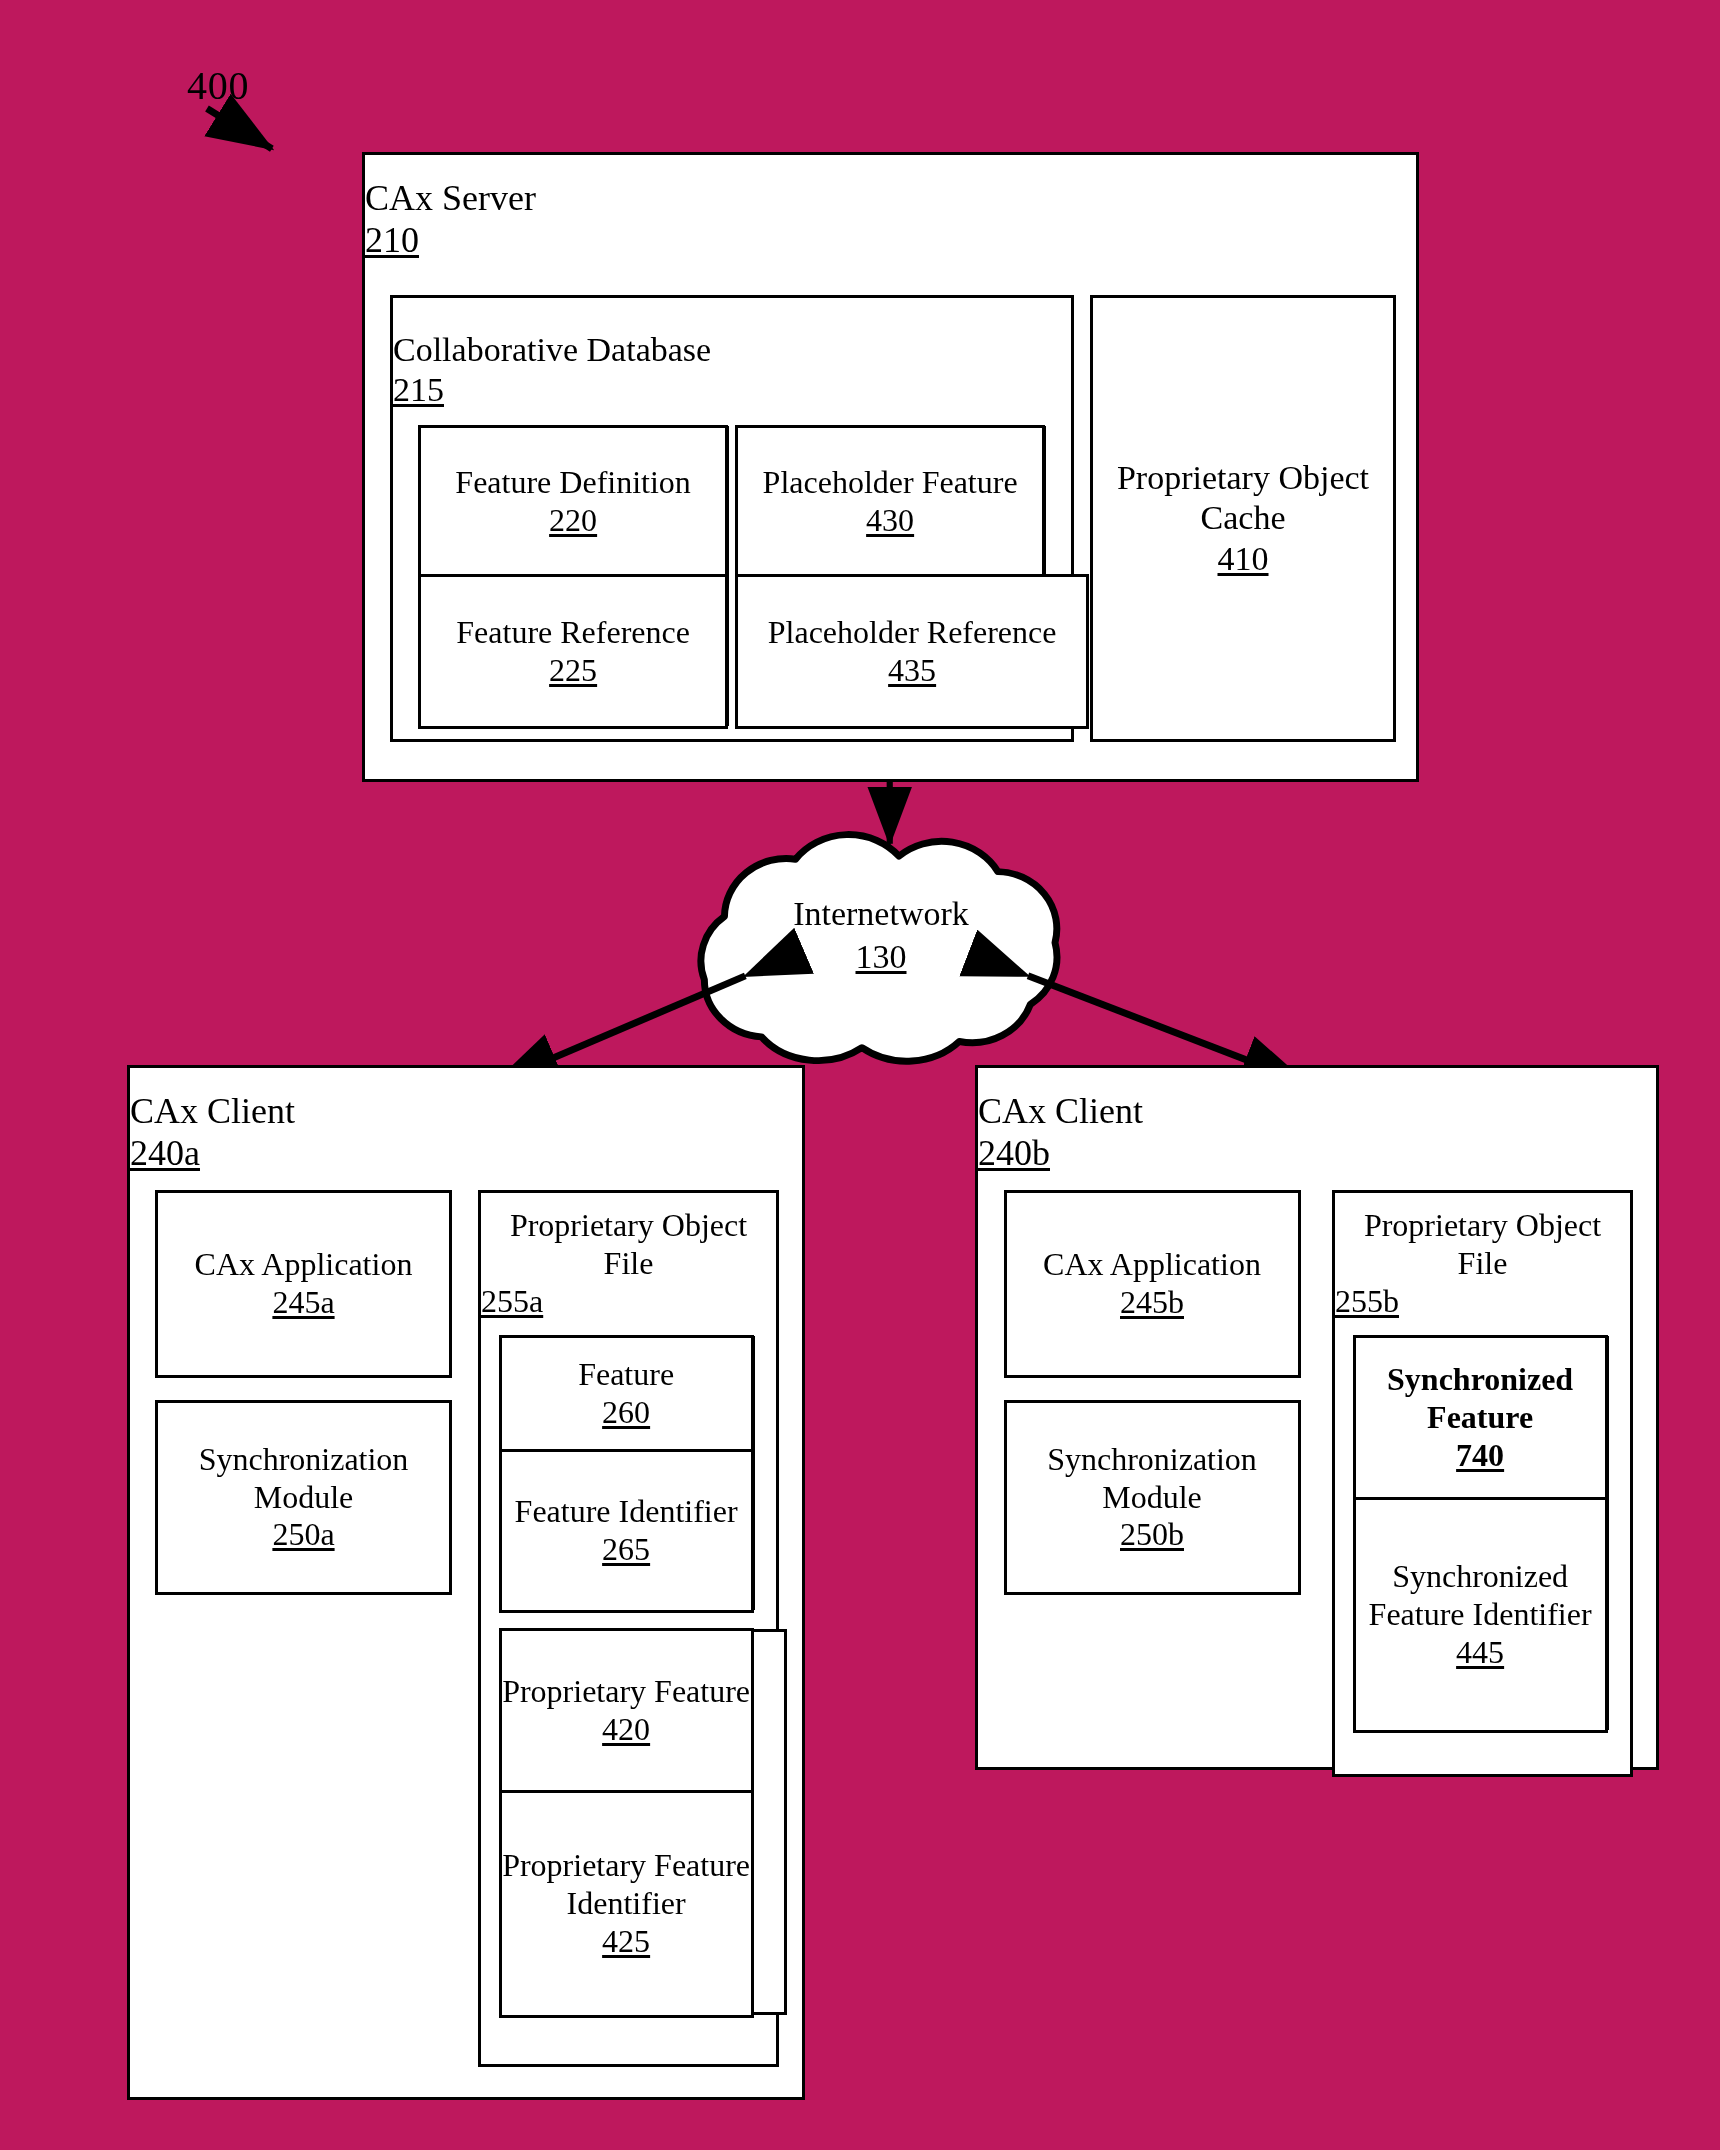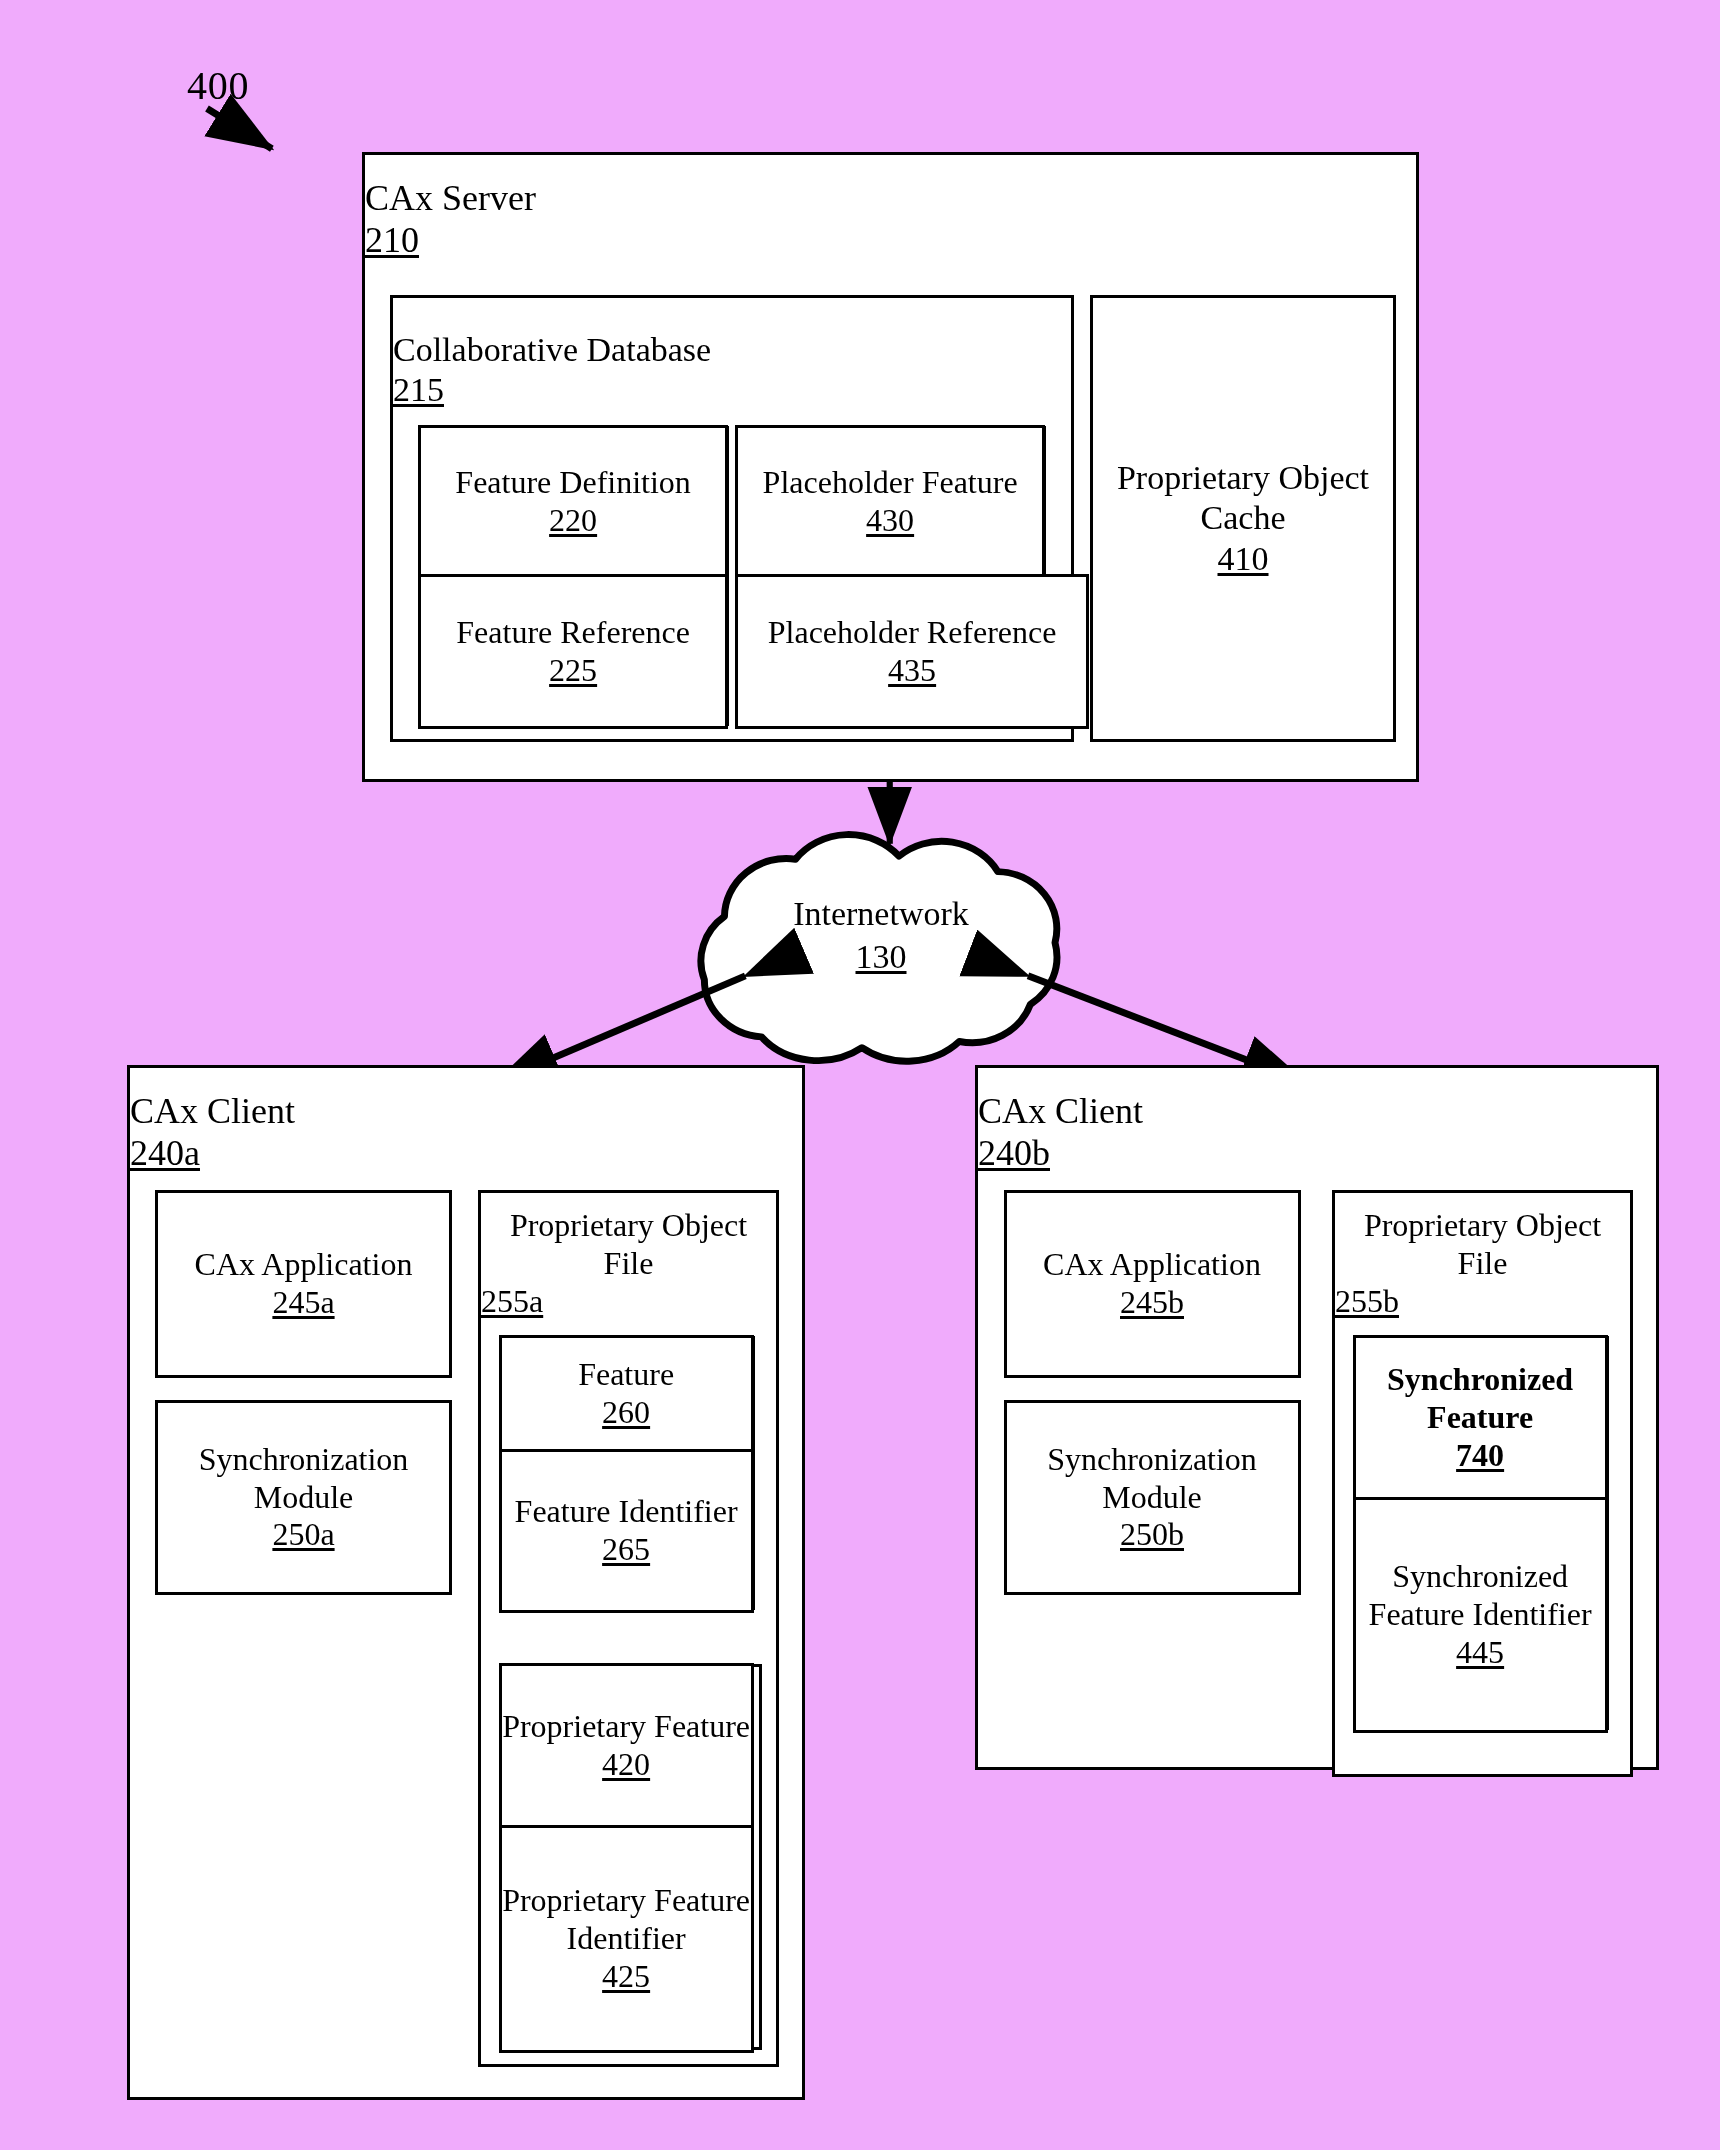--- a/index.html
+++ b/index.html
@@ -5,21 +5,21 @@
 <style>
   html, body {
     margin: 0;
     padding: 0;
     background: #ffffff;
   }
   #page {
     position: relative;
     width: 1720px;
     height: 2151px;
-    background: #f0abfc;
+    background: #be185d;
     font-family: "Liberation Serif", "DejaVu Serif", serif;
     color: #000000;
     overflow: hidden;
   }
 
   
   .box {
     position: absolute;
     box-sizing: border-box;
     border: 3.9px solid #000;
@@ -233,21 +233,21 @@
         </div>
         <div class="box box-inner" style="left:-3.9px; top:110px; width:255px; height:164px;">
           <div class="center-stack t-sml">
             <span>Feature
 Identifier</span>
             <span class="num">265</span>
           </div>
         </div>
       </div>
 
-      <div class="box box-inner" style="left:18.5px; top:436px; width:262px; height:386px;margin-top:35px;">
+      <div class="box box-inner" style="left:18.5px; top:436px; width:287px; height:386px;">
         <div class="box box-inner" style="left:-3.9px; top:-3.9px; width:255px; height:166px;">
           <div class="center-stack t-sml">
             <span>Proprietary
 Feature</span>
             <span class="num">420</span>
           </div>
         </div>
         <div class="box box-inner" style="left:-3.9px; top:158px; width:255px; height:228px;">
           <div class="center-stack t-sml">
             <span>Proprietary

